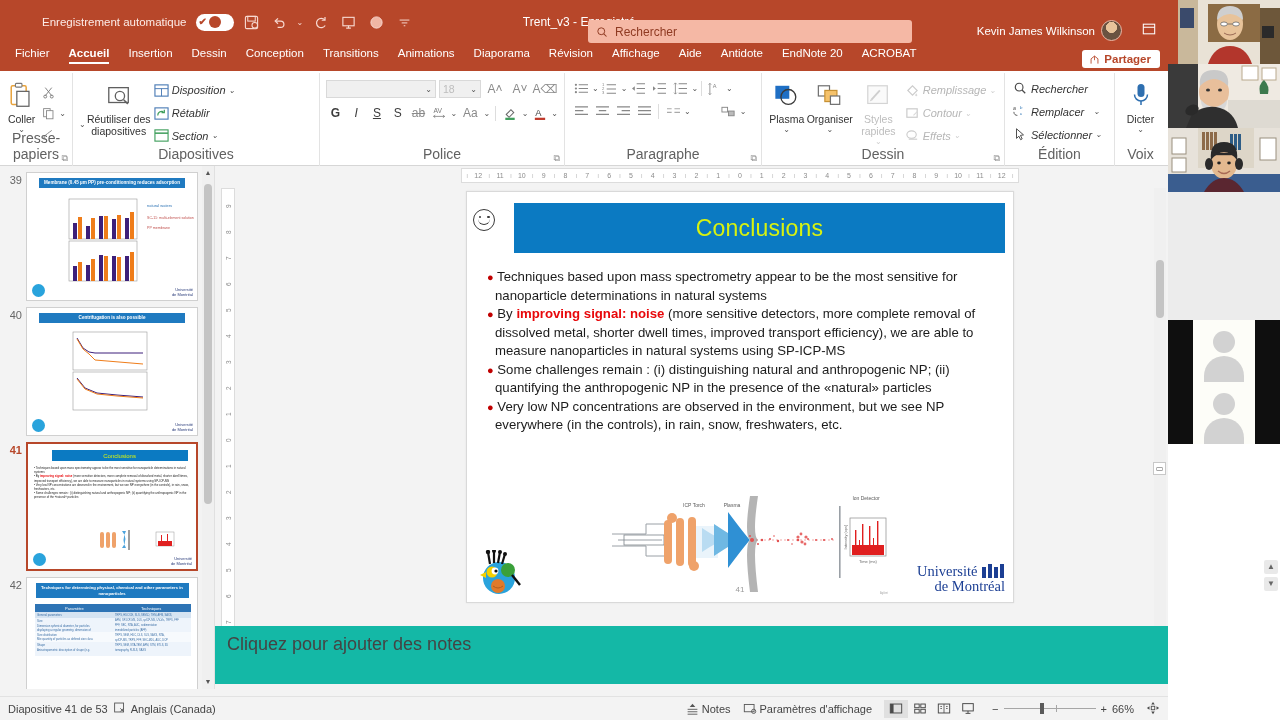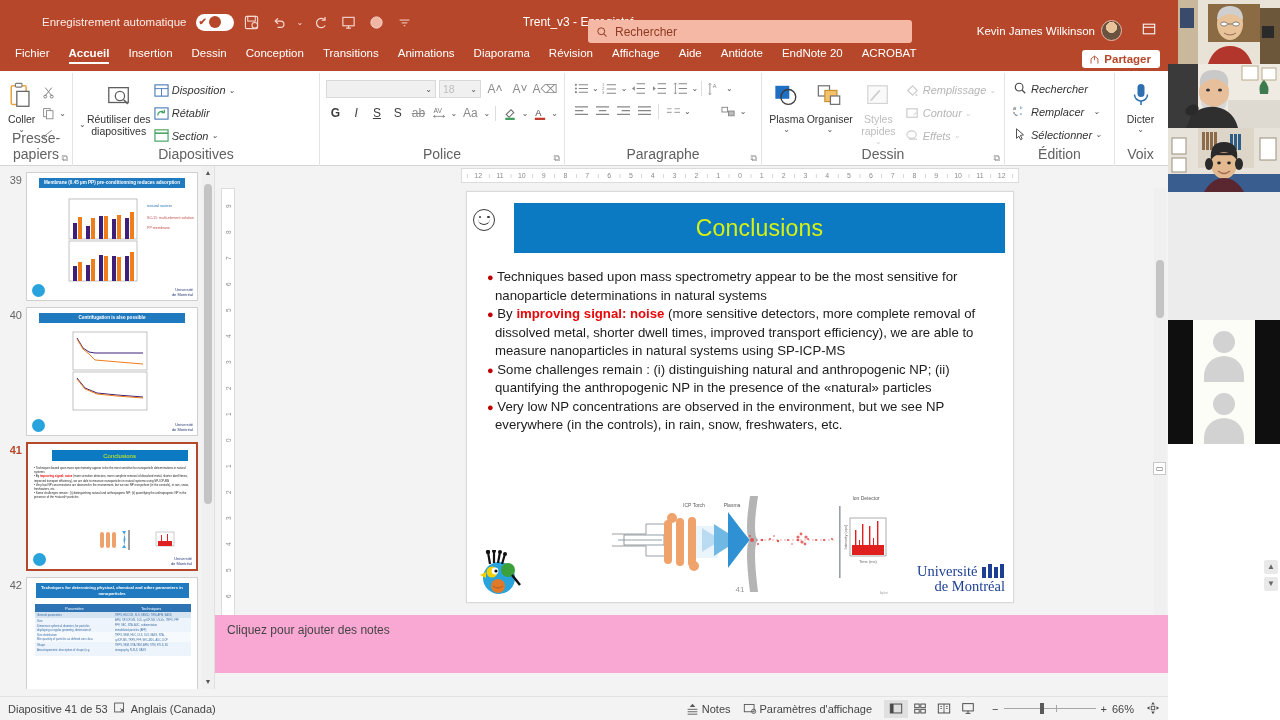--- a/index.html
+++ b/index.html
@@ -229,22 +229,22 @@
   .ud-logo {
     position: absolute; right: 8px; bottom: 8px; text-align: right;
     color: #1c3f94; font-size: 14.5px; line-height: 1.05;
     font-family: "Liberation Serif", serif;
   }
   .bird {
     position: absolute; left: 9px; bottom: 6px; width: 46px; height: 46px;
   }
 
   .notes {
-    position: absolute; left: 0; right: 0; bottom: 16px; height: 58px;
-    background: #f9a8d4; padding: 8px 12px; font-size: 12px; color: #444;
+    position: absolute; left: 0; right: 0; bottom: 5px; height: 58px;
+    background: #14b8a6; padding: 8px 12px; font-size: 18px; color: #444;
   }
   .epane-scroll {
     position: absolute; right: 2px; top: 22px; width: 12px; bottom: 62px; background: #f0f0f0;
   }
   .epane-scroll .bar { position:absolute; left:2px; width:8px; background:#c4c4c4; border-radius:4px; }
 
   
   .side-btns { position: absolute; right: 2px; top: 296px; width: 13px; }
   .side-btn {
     width: 13px; height: 13px; border: 1px solid #c8c8c8; background: #fff;

